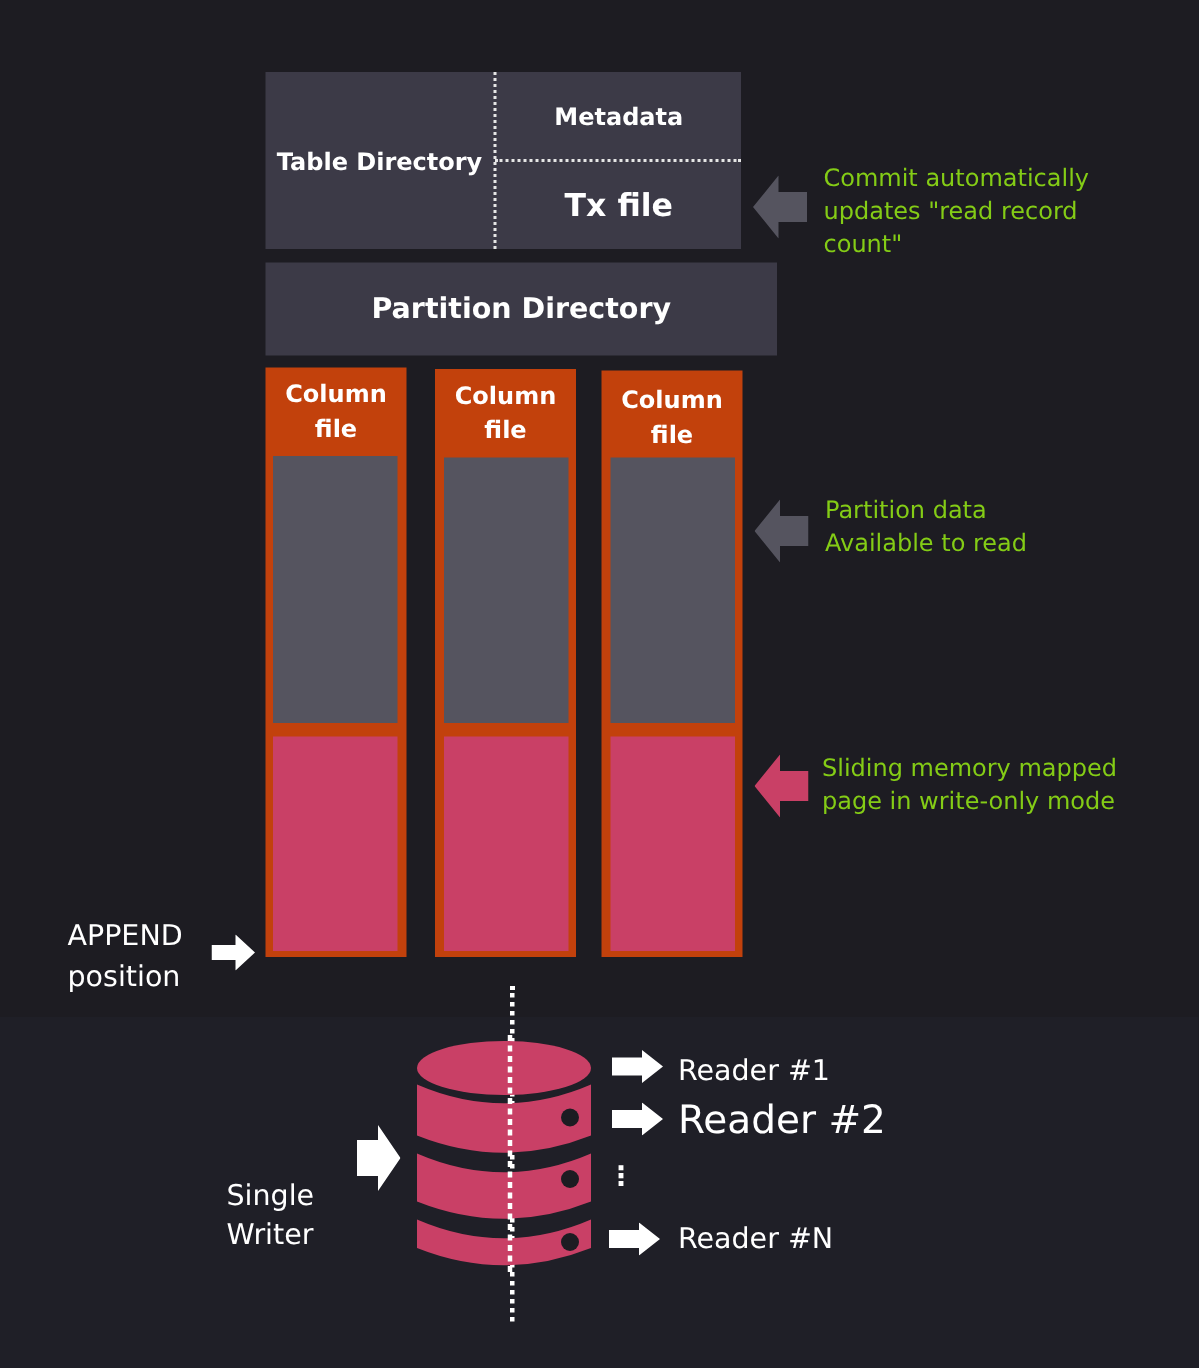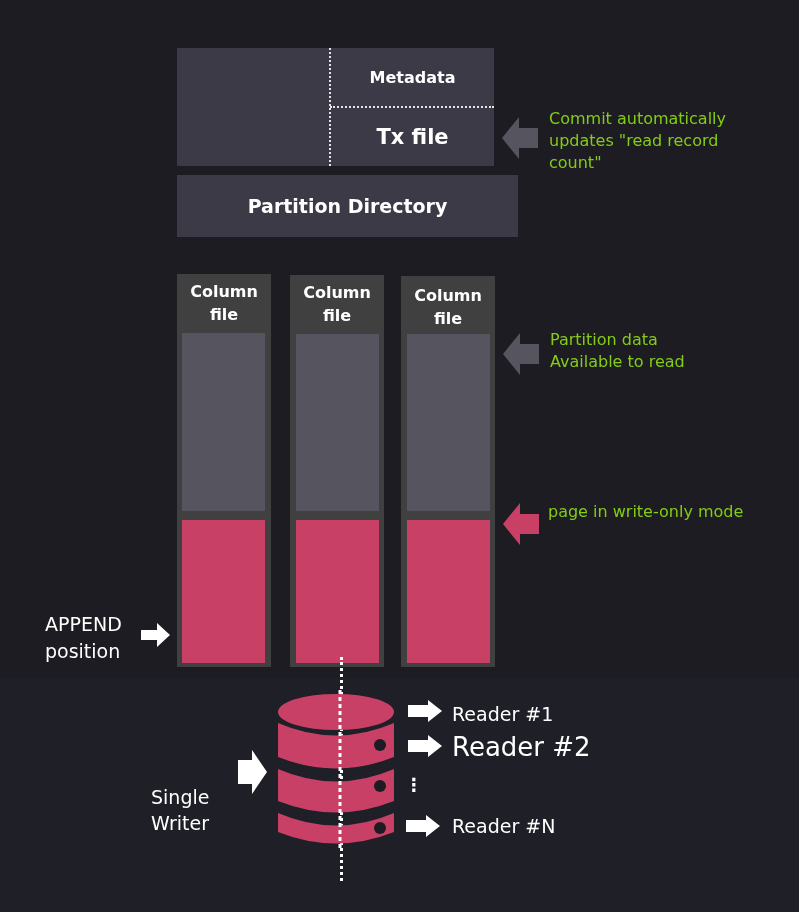--- a/index.html
+++ b/index.html
@@ -21,21 +21,21 @@
     .table-dir { left: 177px; top: 48px; width: 317px; height: 118px; }
     .vdots {
       position: absolute; left: 152px; top: 0; height: 118px; width: 0;
       border-left: 2px dotted #e6e6e6;
     }
     .hdots {
       position: absolute; left: 153px; top: 58px; width: 164px; height: 0;
       border-top: 2px dotted #e6e6e6;
     }
     .partition { left: 177px; top: 175px; width: 341px; height: 62px; }
-    .colfile { position: absolute; background: #404040; margin-top: 29px; }
+    .colfile { position: absolute; background: #c2410c; }
     .col-title {
       position: absolute; left: 0; right: 0; top: 6px; text-align: center;
       font-weight: bold; font-size: 16px; line-height: 23px;
     }
     .committed { position: absolute; background: #55545f; }
     .sliding { position: absolute; background: #c94066; }
     .note {
       position: absolute; font-size: 16px; line-height: 22px; color: #84cc16;
       font-family: "DejaVu Sans", sans-serif;
     }
@@ -45,20 +45,21 @@
       border-left: 3px dotted #ffffff;
     }
     .label-sm { position: absolute; font-size: 18px; line-height: 24px; }
   </style>
 </head>
 <body>
 
 <div class="bottom-band"></div>
 
 <div class="box table-dir">
+  <div class="center-text bold" style="left:0;top:0;width:152px;height:118px;font-size:16px;">Table Directory</div>
   <div class="vdots"></div>
   <div class="hdots"></div>
   <div class="center-text bold" style="left:154px;top:0;width:163px;height:58px;font-size:16px;">Metadata</div>
   <div class="center-text bold" style="left:154px;top:60px;width:163px;height:58px;font-size:21px;">Tx file</div>
 </div>
 
 <div class="box partition center-text bold" style="font-size:19px;">Partition Directory</div>
 
 <div class="colfile" style="left:177px;top:245px;width:94px;height:393px;">
   <div class="col-title">
@@ -99,20 +100,21 @@
 </svg>
 <div class="note" style="left:550px;top:329px;">
   <div>Partition data</div>
   <div>Available to read</div>
 </div>
 
 <svg class="arrow-left" style="left:503px;top:503px;" width="36" height="42" viewBox="0 0 36 42">
   <polygon points="0,21 17,0 17,11 36,11 36,31 17,31 17,42" fill="#c94066"></polygon>
 </svg>
 <div class="note" style="left:548px;top:501px;">
+  <div>Sliding memory mapped</div>
   <div>page in write-only mode</div>
 </div>
 
 <div class="label-sm" style="left:45px;top:611px;font-size:19px;line-height:27px;">
   <div>APPEND</div>
   <div>position</div>
 </div>
 <svg style="position:absolute;left:141px;top:623px;" width="29" height="24" viewBox="0 0 29 24">
   <polygon points="0,7 16,7 16,0 29,12 16,24 16,17 0,17" fill="#ffffff"></polygon>
 </svg>

